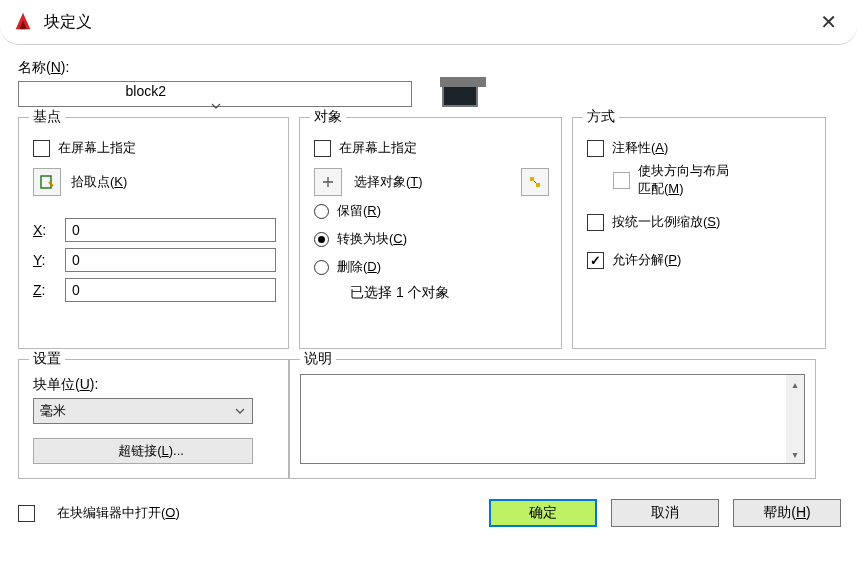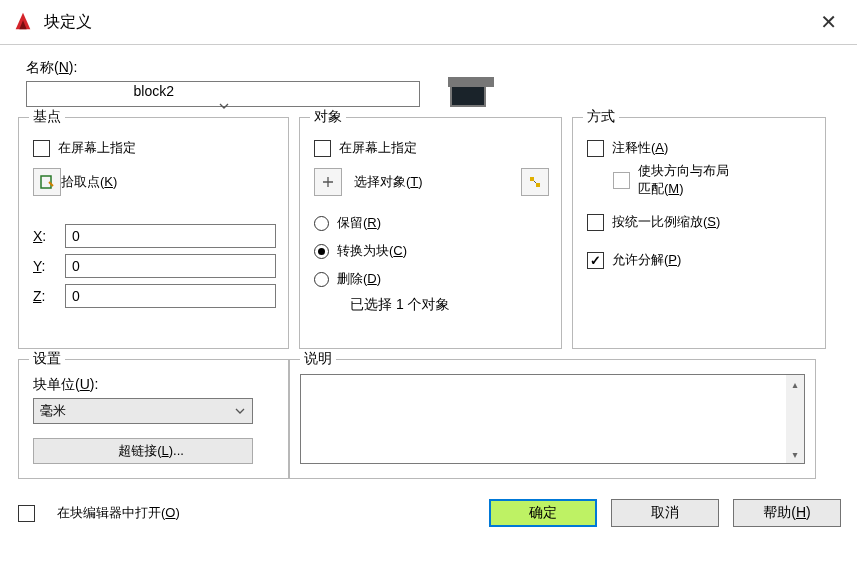--- a/index.html
+++ b/index.html
@@ -1,47 +1,47 @@
 <!DOCTYPE html>
 <html><head>
 <meta charset="utf-8">
 <style>
   * { box-sizing: border-box; font-family: "Microsoft YaHei", "SimSun", Arial, sans-serif; }
   body { margin: 0; background: #1a2a30; padding: 0; font-size: 13px; }
   .window { background: #fff; width: 857px; height: 568px; position: relative; }
-  .titlebar { height: 45px; display: flex; align-items: center; padding: 0 8px 0 12px; border-bottom: 1px solid #ccc; }
+  .titlebar { height: 45px; display: flex; align-items: center; padding: 0 8px 0 12px; border-bottom: 1px solid #ccc; border-radius: 19px; }
   .app-icon { width: 22px; height: 22px; margin-right: 10px; }
   .title-text { font-size: 16px; flex: 1; }
   .close-x { font-size: 20px; color: #333; padding: 4px 12px; cursor: pointer; font-weight: 300; }
   .body { padding: 14px 16px 10px 18px; }
-  .name-row { display: flex; align-items: flex-end; margin-bottom: 10px; margin-left: 8px; }
+  .name-row { display: flex; align-items: flex-end; margin-bottom: 10px; }
   .name-col { display: flex; flex-direction: column; }
   .lbl { font-size: 14px; margin-bottom: 4px; }
   .combo { width: 394px; height: 26px; border: 1px solid #7a7a7a; display: flex; align-items: center; padding: 0 4px 0 6px; flex-direction: column; }
   .combo input { border: none; outline: none; flex: 1; font-size: 14px; }
   .combo .chev { width: 18px; display:flex; justify-content:center; }
   .preview { width: 36px; height: 26px; border: 2px solid #777; margin-left: 30px; background: #1a232a; position: relative; }
   .preview::after { content:""; position:absolute; left:-4px; top:-6px; width:46px; height:10px; background:#777; }
   .columns { display: flex; gap: 10px; }
   .fs { border: 1px solid #b8b8b8; position: relative; padding: 18px 12px 12px 14px; }
   .fs .legend { position: absolute; top: -10px; left: 10px; background: #fff; padding: 0 4px; font-size: 14px; }
   .col1 { width: 271px; height: 232px; }
   .col2 { width: 263px; height: 232px; }
   .col3 { width: 254px; height: 232px; }
   .check-row { display: flex; align-items: center; height: 24px; margin-bottom: 8px; }
   .chk { width: 17px; height: 17px; border: 1px solid #333; margin-right: 8px; display:flex; align-items:center; justify-content:center; font-size:13px; }
   .chk.disabled { border-color:#aaa; }
   .chk.checked::after { content:"✓"; color:#000; font-weight:bold; line-height:1; }
   .txt.disabled { color:#000000; }
   .icon-btn { width: 28px; height: 28px; border: 1px solid #aaa; display:inline-flex; align-items:center; justify-content:center; font-size:12px; background:#f5f5f5; }
-  .pick-row { display:flex; align-items:center; margin: 6px 0 28px 0; }
+  .pick-row { display:flex; align-items:center; margin: 6px 0 22px 0; gap:10px; }
   .coord-row { display:flex; align-items:center; margin: 6px 0; gap:10px; }
   .coord-lbl { width: 22px; text-align:left; font-size:14px; }
   .coord-in { flex:1; height:24px; border:1px solid #7a7a7a; padding:0 6px; font-size:14px; }
-  .sel-row { display:flex; align-items:center; gap:12px; margin-bottom:14px; }
+  .sel-row { display:flex; align-items:center; gap:12px; margin-bottom:2px; }
   .radio-row { display:flex; align-items:center; height:26px; gap:8px; margin:2px 0; }
   .radio { width:15px; height:15px; border:1px solid #333; border-radius:50%; display:flex; align-items:center; justify-content:center; }
   .radio.on::after { content:""; width:7px; height:7px; background:#000; border-radius:50%; }
   .count-row { padding-left: 36px; margin-top:4px; font-size:14px; }
   .mode-sub { margin-left: 26px; }
   .row2 { display:flex; gap:0; margin-top:10px; }
   .fs2a { width: 271px; height: 120px; padding: 16px 14px 12px 14px; }
   .fs2b { width: 527px; height: 120px; padding: 14px 10px 10px 10px; }
   .unit-select { width: 220px; height: 26px; border:1px solid #7a7a7a; background:#e9e9e9; display:flex; align-items:center; padding:0 6px; justify-content:space-between; margin-top:4px; }
   .hyper-btn { width: 220px; height: 26px; border:1px solid #aaa; background:#e9e9e9; margin-top:14px; display:flex; align-items:center; justify-content:center;padding-left:16px; }

